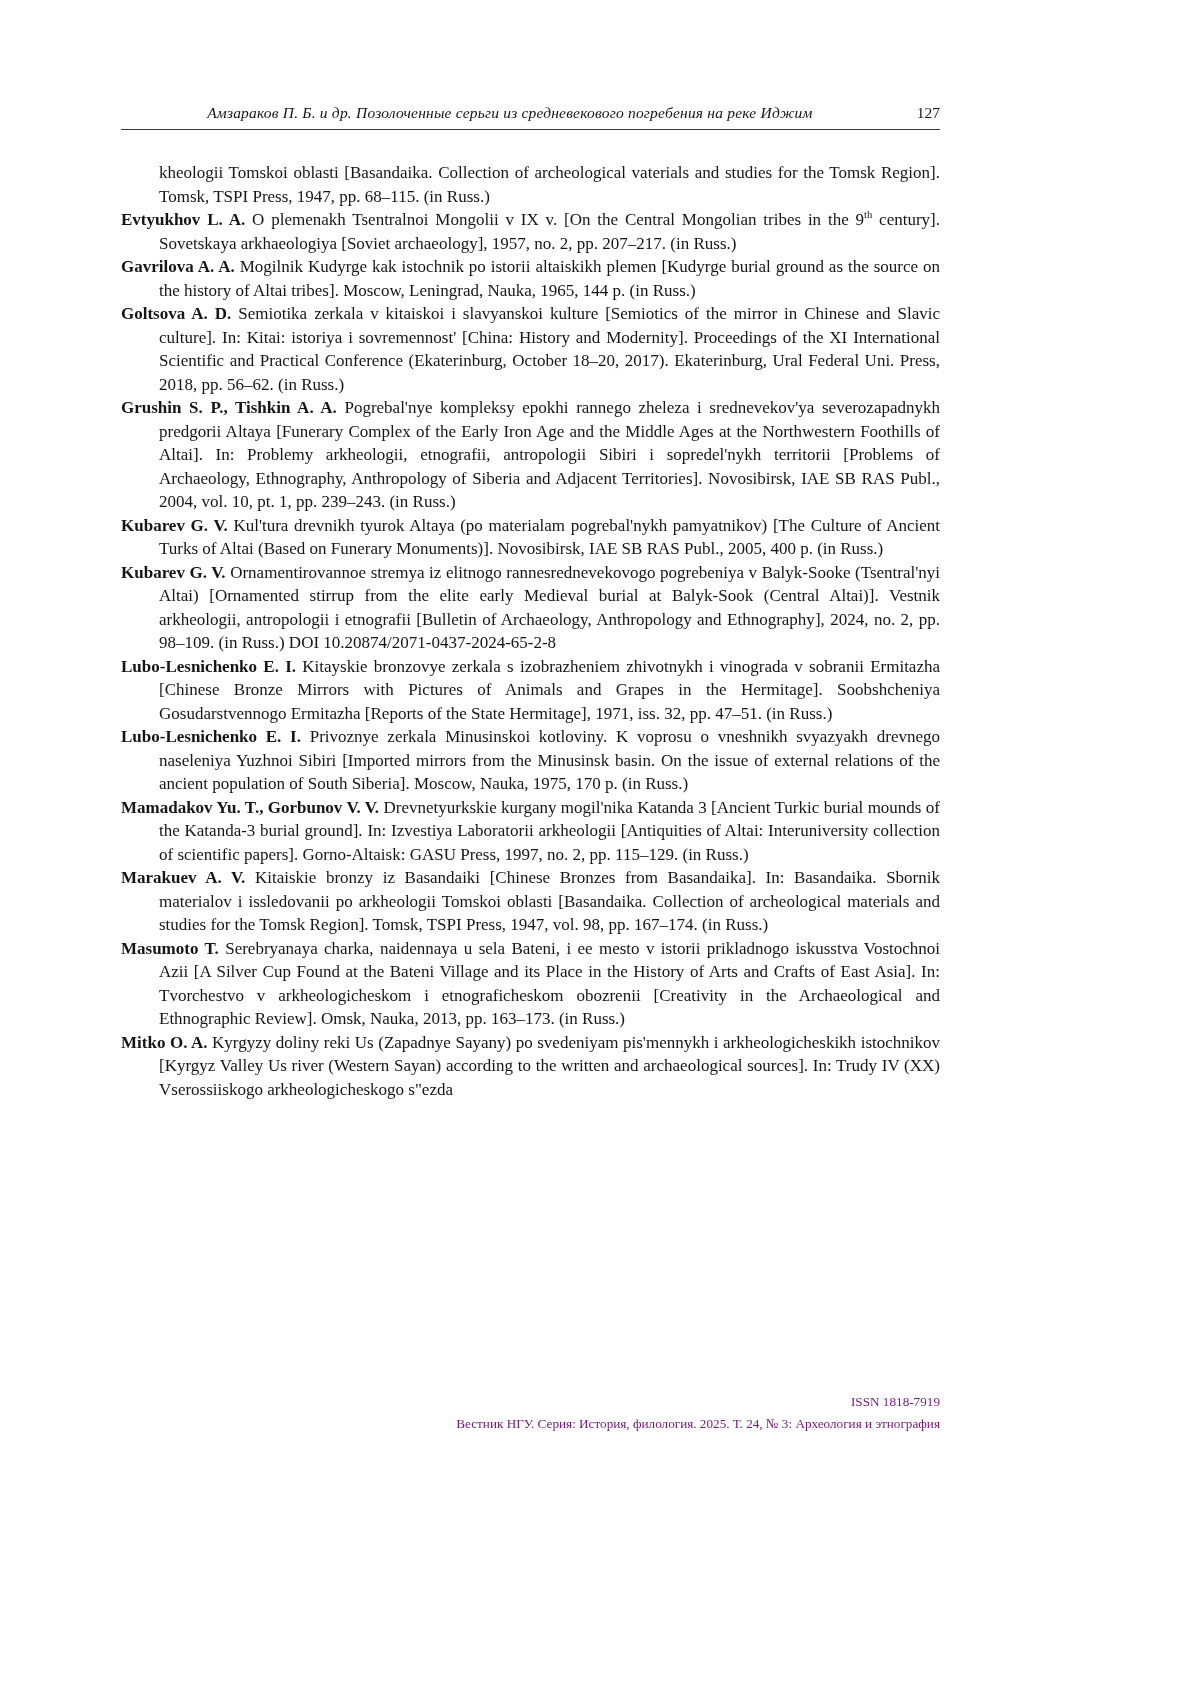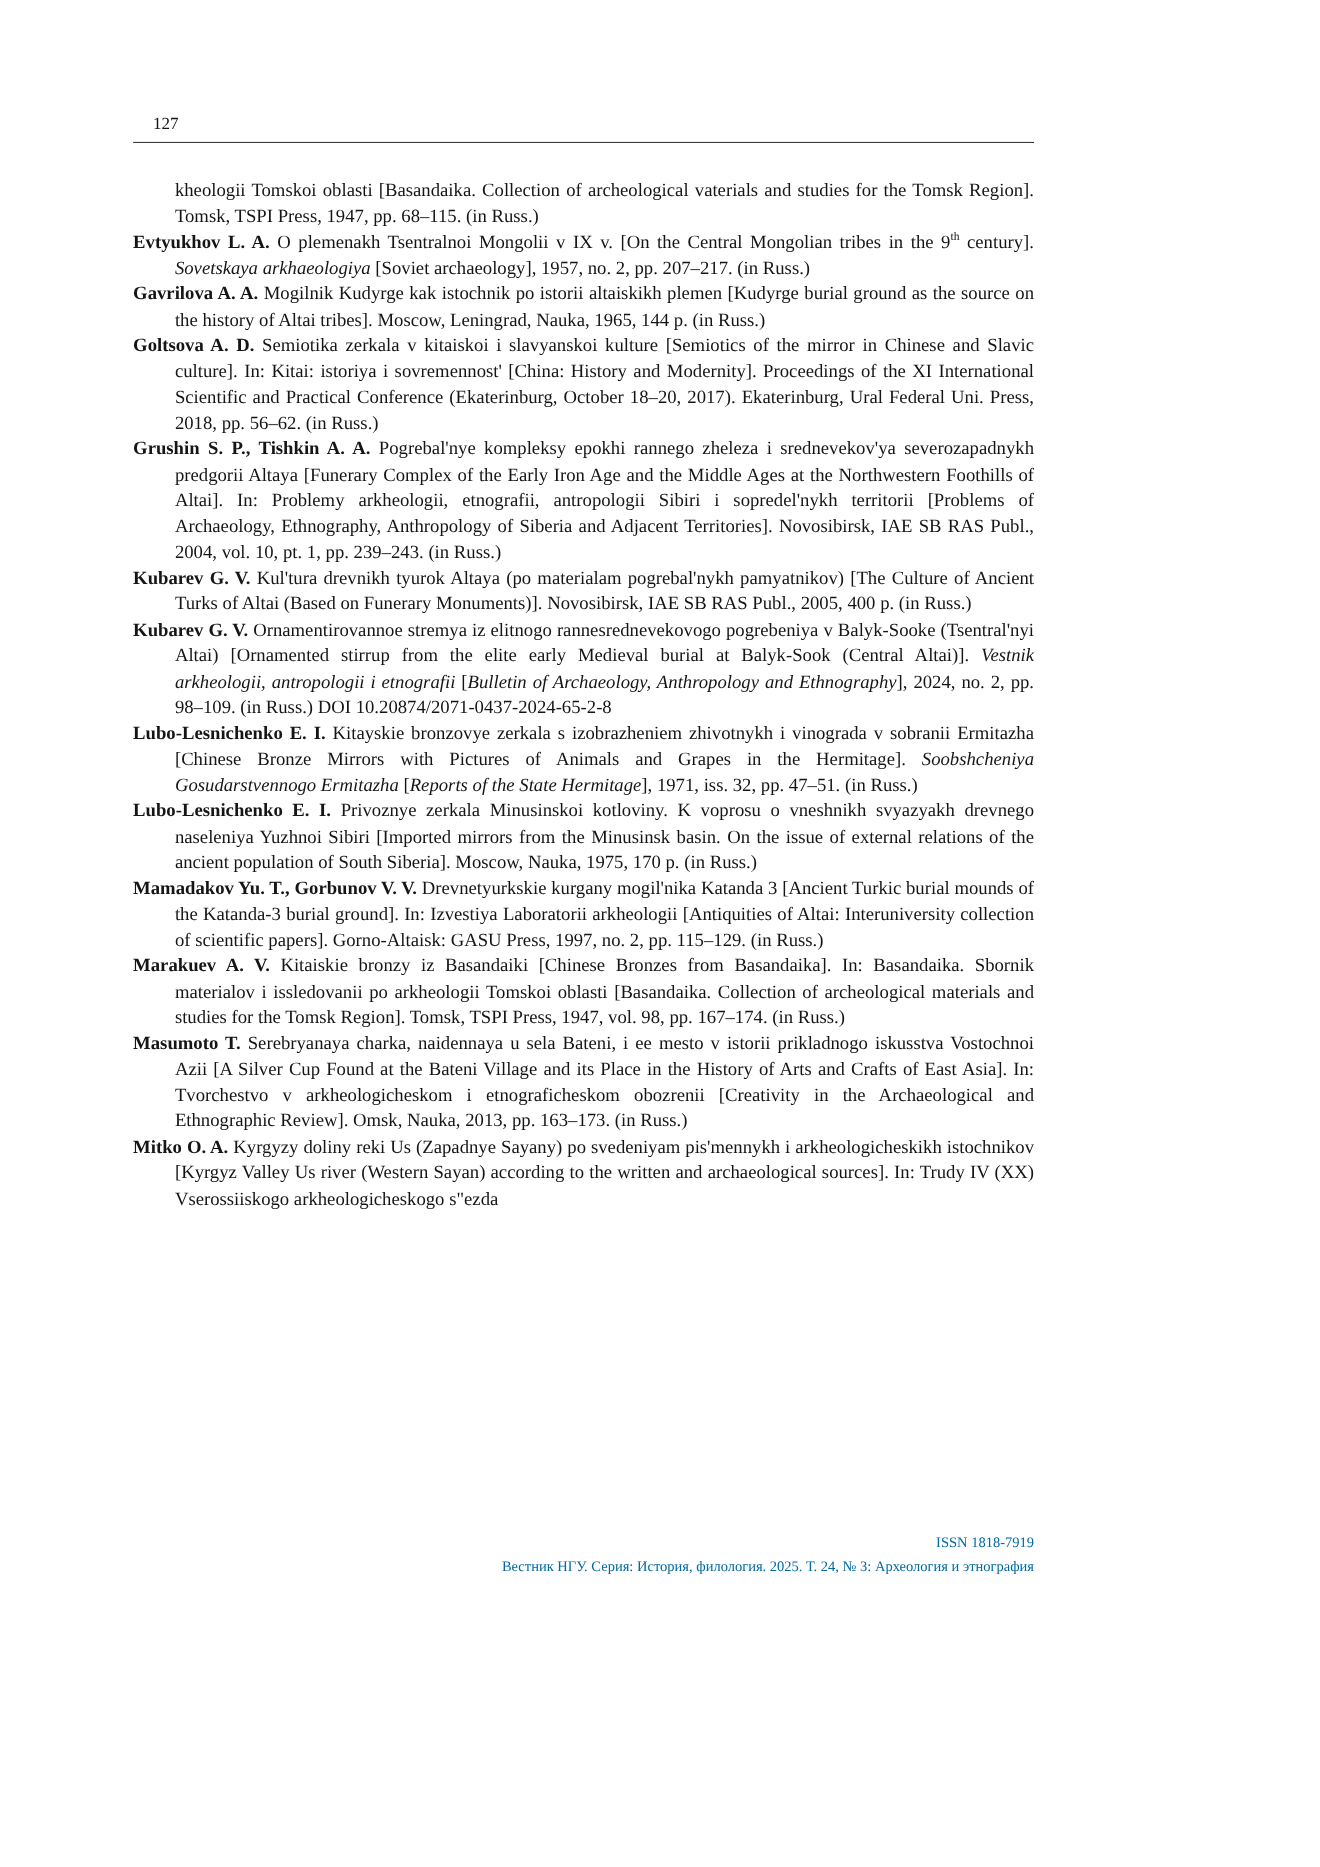--- a/index.html
+++ b/index.html
@@ -44,42 +44,43 @@
   p.ref {
     margin: 0;
     padding-left: 38px;
     text-indent: -38px;
   }
   p.ref.cont {
     text-indent: 0;
     font-family: Liberation Serif, serif;
   }
   p.ref .b { font-weight: bold; margin-top: 15px; }
-  p.ref .i { font-style: italic; }
+  p.ref .i { }
   p.ref sup {
     font-size: 0.62em;
     vertical-align: super;
     line-height: 0;
   }
   .footer {
     position: absolute;
     top: 1391px;
     right: 260px;
     text-align: right;
     font-size: 13.2px;
     line-height: 21.5px;
-    color: #0369a1;
+    color: #701a75;
   }
 </style>
 </head>
 <body>
 
 <div class="page">
 
   <div class="header">
+    <span class="running-head">Амзараков П. Б. и др. Позолоченные серьги из средневекового погребения на реке Иджим</span>
     <span class="page-number">127</span>
   </div>
 
   <div class="references">
       <p class="ref cont"><span>kheologii Tomskoi oblasti [Basandaika. Collection of archeological vaterials and studies for the Tomsk Region]. Tomsk, TSPI Press, 1947, pp. 68–115. (in Russ.)</span></p>
       <p class="ref"><span class="b">Evtyukhov L. A.</span><span> O plemenakh Tsentralnoi Mongolii v IX v. [On the Central Mongolian tribes in the 9</span><sup>th</sup><span> century]. </span><span class="i">Sovetskaya arkhaeologiya</span><span> [Soviet archaeology], 1957, no. 2, pp. 207–217. (in Russ.)</span></p>
       <p class="ref"><span class="b">Gavrilova A. A.</span><span> Mogilnik Kudyrge kak istochnik po istorii altaiskikh plemen [Kudyrge burial ground as the source on the history of Altai tribes]. Moscow, Leningrad, Nauka, 1965, 144 p. (in Russ.)</span></p>
       <p class="ref"><span class="b">Goltsova A. D.</span><span> Semiotika zerkala v kitaiskoi i slavyanskoi kulture [Semiotics of the mirror in Chinese and Slavic culture]. In: Kitai: istoriya i sovremennost' [China: History and Modernity]. Proceedings of the XI International Scientific and Practical Conference (Ekaterinburg, October 18–20, 2017). Ekaterinburg, Ural Federal Uni. Press, 2018, pp. 56–62. (in Russ.)</span></p>
       <p class="ref"><span class="b">Grushin S. P., Tishkin A. A.</span><span> Pogrebal'nye kompleksy epokhi rannego zheleza i srednevekov'ya severozapadnykh predgorii Altaya [Funerary Complex of the Early Iron Age and the Middle Ages at the Northwestern Foothills of Altai]. In: Problemy arkheologii, etnografii, antropologii Sibiri i sopredel'nykh territorii [Problems of Archaeology, Ethnography, Anthropology of Siberia and Adjacent Territories]. Novosibirsk, IAE SB RAS Publ., 2004, vol. 10, pt. 1, pp. 239–243. (in Russ.)</span></p>
       <p class="ref"><span class="b">Kubarev G. V.</span><span> Kul'tura drevnikh tyurok Altaya (po materialam pogrebal'nykh pamyatnikov) [The Culture of Ancient Turks of Altai (Based on Funerary Monuments)]. Novosibirsk, IAE SB RAS Publ., 2005, 400 p. (in Russ.)</span></p>

